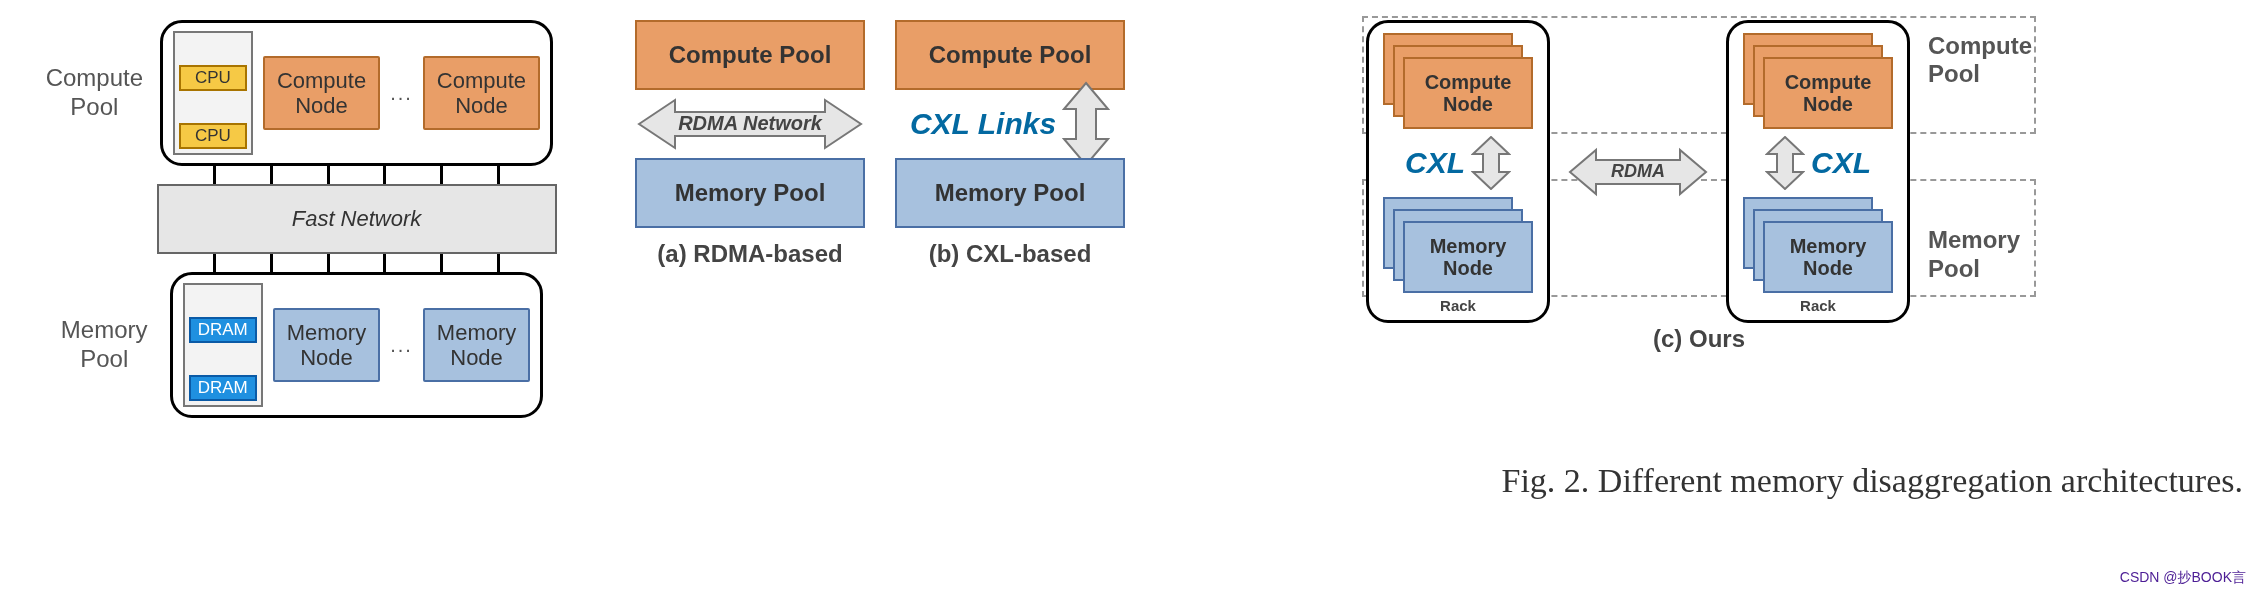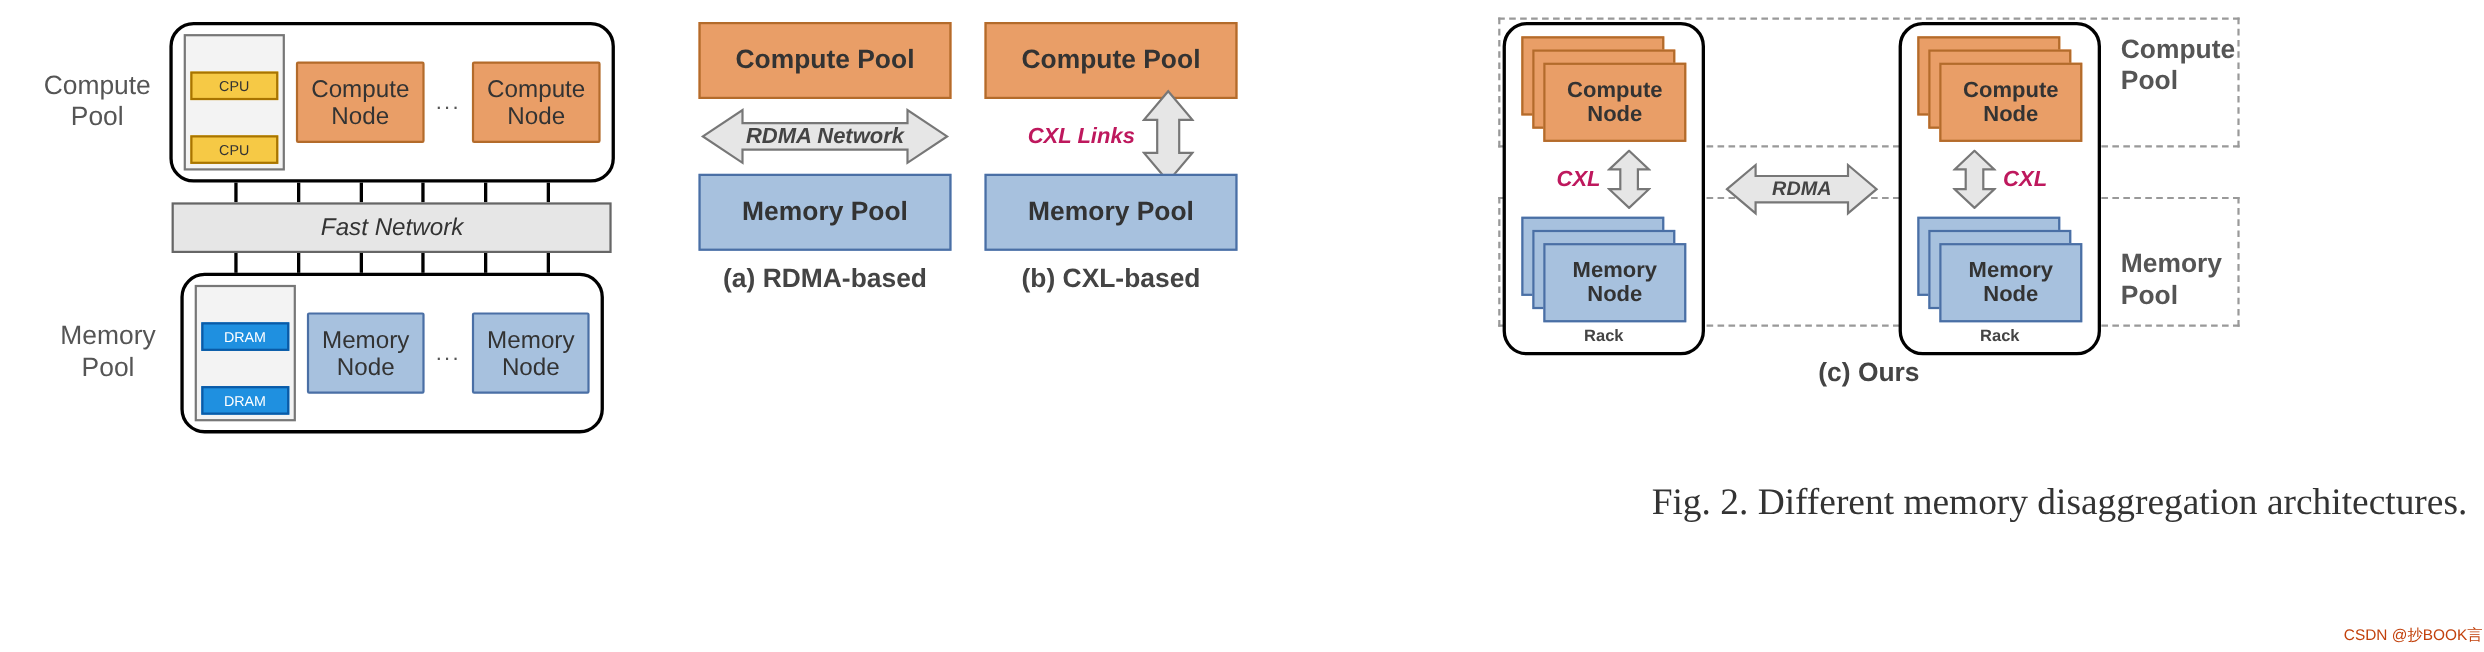--- a/index.html
+++ b/index.html
@@ -51,25 +51,25 @@
   }
   .chip-stack {
     display: flex;
     flex-direction: column;
     gap: 4px;
     border: 2px solid #777;
     padding: 4px;
     background: #f3f3f3;
   }
   .chip {
-    width: 80px;
+    width: 68px;
     height: 26px;
     border: 2px solid #a87400;
     background: #f6c945;
-    font-size: 13px;
+    font-size: 17px;
     color: #333;
     display: flex;
     align-items: center;
     justify-content: center;
     margin-top: 28px;
   }
   .chip.dram {
     border: 2px solid #0a5aa6;
     background: #1f90e0;
     color: #fff;
@@ -107,21 +107,21 @@
     padding: 0 30px;
   }
   .tick { width: 3px; height: 18px; background: #000; }
   .fast-net {
     width: 100%;
     border: 2px solid #666;
     background: #e6e6e6;
     text-align: center;
     font-style: italic;
     font-size: 22px;
-    padding: 8px 0;
+    padding: 20px 0;
     color: #333;
   }
   
   .fig2 {
     flex: 1;
     display: flex;
     flex-direction: column;
   }
   .fig2-top {
     display: flex;
@@ -151,22 +151,22 @@
   }
   .link-row {
     height: 68px;
     display: flex;
     align-items: center;
     justify-content: center;
     gap: 6px;
   }
   .link-label {
     font-style: italic;
-    font-size: 20px;
-    color: #be185d;
+    font-size: 30px;
+    color: #0369a1;
   }
   .sub-caption {
     font-size: 24px;
     color: #444;
     margin-top: 12px;
   }
   
   .ours-wrap {
     position: relative;
     display: flex;
@@ -246,24 +246,24 @@
     display: flex;
     margin-top: 44px;
     font-family: Georgia, 'Times New Roman', serif;
     font-size: 34px;
     color: #333;
   }
   .cap1 { width: 620px; text-align: center; }
   .cap2 { flex: 1; text-align: right; }
   .watermark {
     position: fixed;
-    right: 1px;
+    right: 12px;
     bottom: 6px;
     font-size: 14px;
-    color: #c2410c;
+    color: #4c1d95;
   }
   svg { display: block; }
 </style>
 </head>
 <body>
 
 <div class="row">
 
   <div class="fig1">
     <div class="fig1-body">

